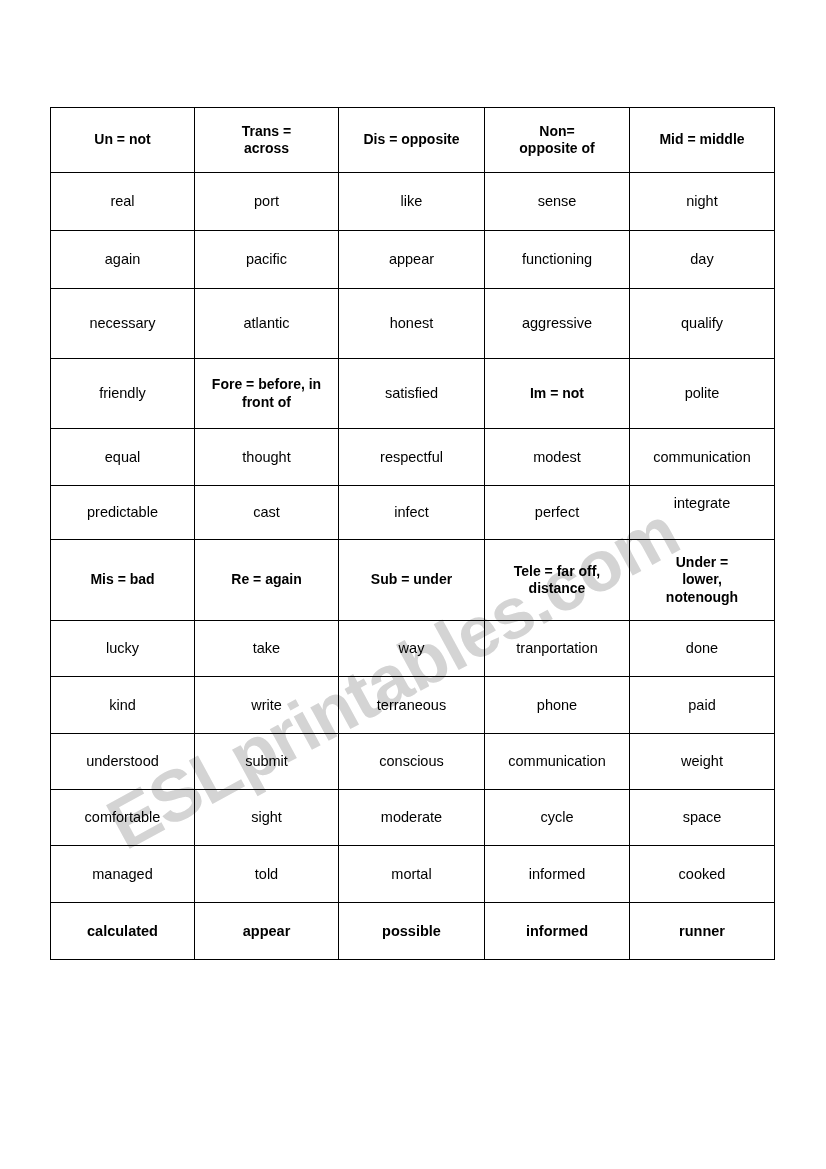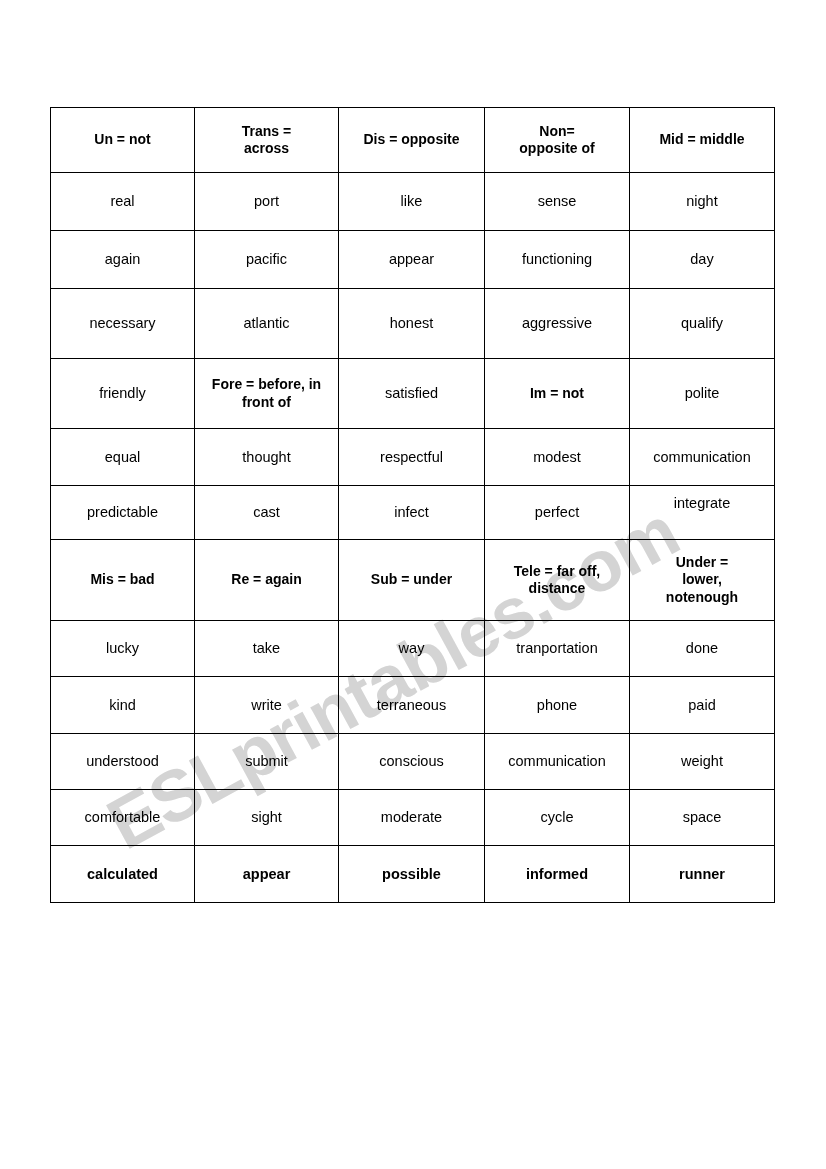--- a/index.html
+++ b/index.html
@@ -172,20 +172,27 @@
           <td>communication</td>
           <td>weight</td>
         </tr>
         <tr style="height: 56px;">
           <td>comfortable</td>
           <td>sight</td>
           <td>moderate</td>
           <td>cycle</td>
           <td>space</td>
         </tr>
+        <tr style="height: 57px;">
+          <td>managed</td>
+          <td>told</td>
+          <td>mortal</td>
+          <td>informed</td>
+          <td>cooked</td>
+        </tr>
         <tr style="height: 57px; font-weight: bold;">
           <td>calculated</td>
           <td>appear</td>
           <td>possible</td>
           <td>informed</td>
           <td>runner</td>
         </tr>
       </tbody>
   </table>
 

